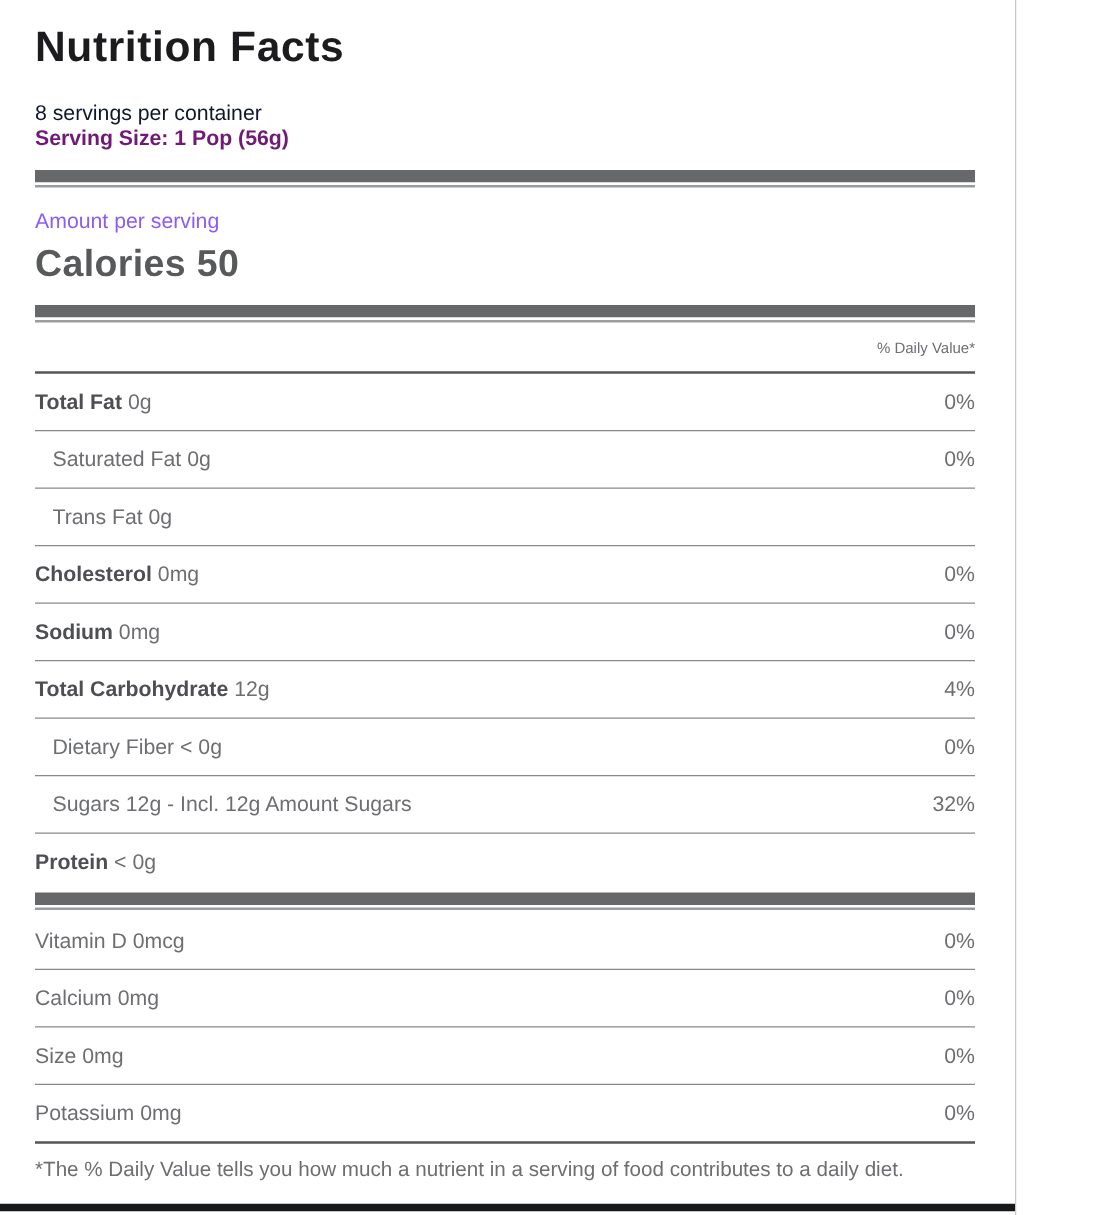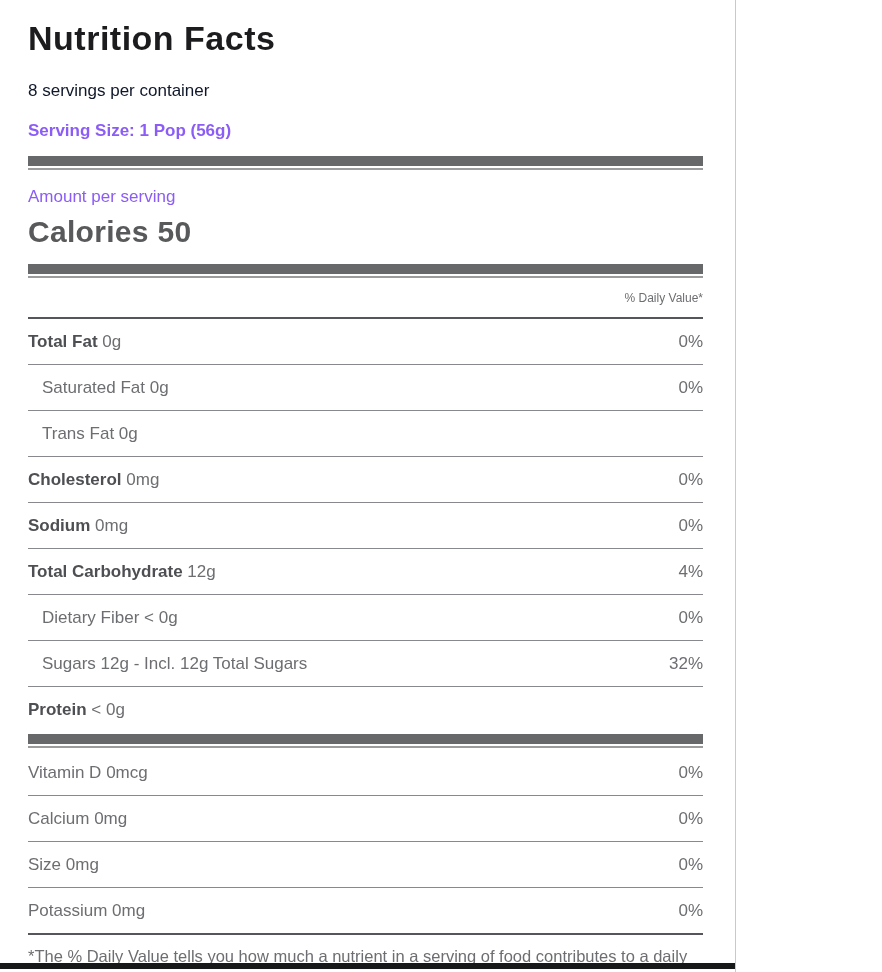--- a/index.html
+++ b/index.html
@@ -1,18 +1,18 @@
 <!DOCTYPE html>
 <html><head>
 <meta charset="utf-8">
 <style>
   html, body { margin: 0; padding: 0; background: #ffffff; }
   .page {
     position: relative;
-    width: 736px;
+    width: 813px;
     height: 972px;
     background: #ffffff;
     border-right: 1px solid #c9c9c9;
     box-sizing: border-box;
     font-family: "Liberation Sans", "DejaVu Sans", sans-serif;
     color: #6d6e71;
     overflow: hidden;
   }
   .content { padding: 0 32px 0 28px; }
 
@@ -24,24 +24,23 @@
     letter-spacing: 0.5px;
     color: #1c1c1e;
     line-height: 1.1;
   }
   .servings {
     margin-top: 24px;
     font-size: 17px;
     color: #0f172a;
   }
   .serving-size {
-    margin-top: 20px;
     font-size: 17px;
     font-weight: 700;
-    color: #8b5cf6;
+    color: #701a75;
   }
 
   .sep { margin-top: 15px; }
   .sep .thick { height: 10px; background: #67686a; }
   .sep .gap   { height: 2px; background: #ffffff; }
   .sep .thin  { height: 2px; background: #9b9c9e; }
 
   .amount-per-serving {
     margin-top: 17px;
     font-size: 17px;
@@ -156,21 +155,21 @@
       <span class="left"><span class="nname bold">Total Carbohydrate</span> <span class="amt">12g</span></span>
       <span class="dv">4%</span>
     </div>
 
     <div class="row">
       <span class="left indent"><span class="nname">Dietary Fiber</span> <span class="amt">&lt; 0g</span></span>
       <span class="dv">0%</span>
     </div>
 
     <div class="row">
-      <span class="left indent"><span class="nname">Sugars</span> <span class="amt">12g - Incl. 12g Total Sugars</span></span>
+      <span class="left indent"><span class="nname">Sugars</span> <span class="amt">12g - Incl. 12g Amount Sugars</span></span>
       <span class="dv">32%</span>
     </div>
 
     <div class="row no-border">
       <span class="left"><span class="nname bold">Protein</span> <span class="amt">&lt; 0g</span></span>
       <span class="dv"></span>
     </div>
 
     <div class="sep" style="margin-top:2px;">
       <div class="thick"></div>

